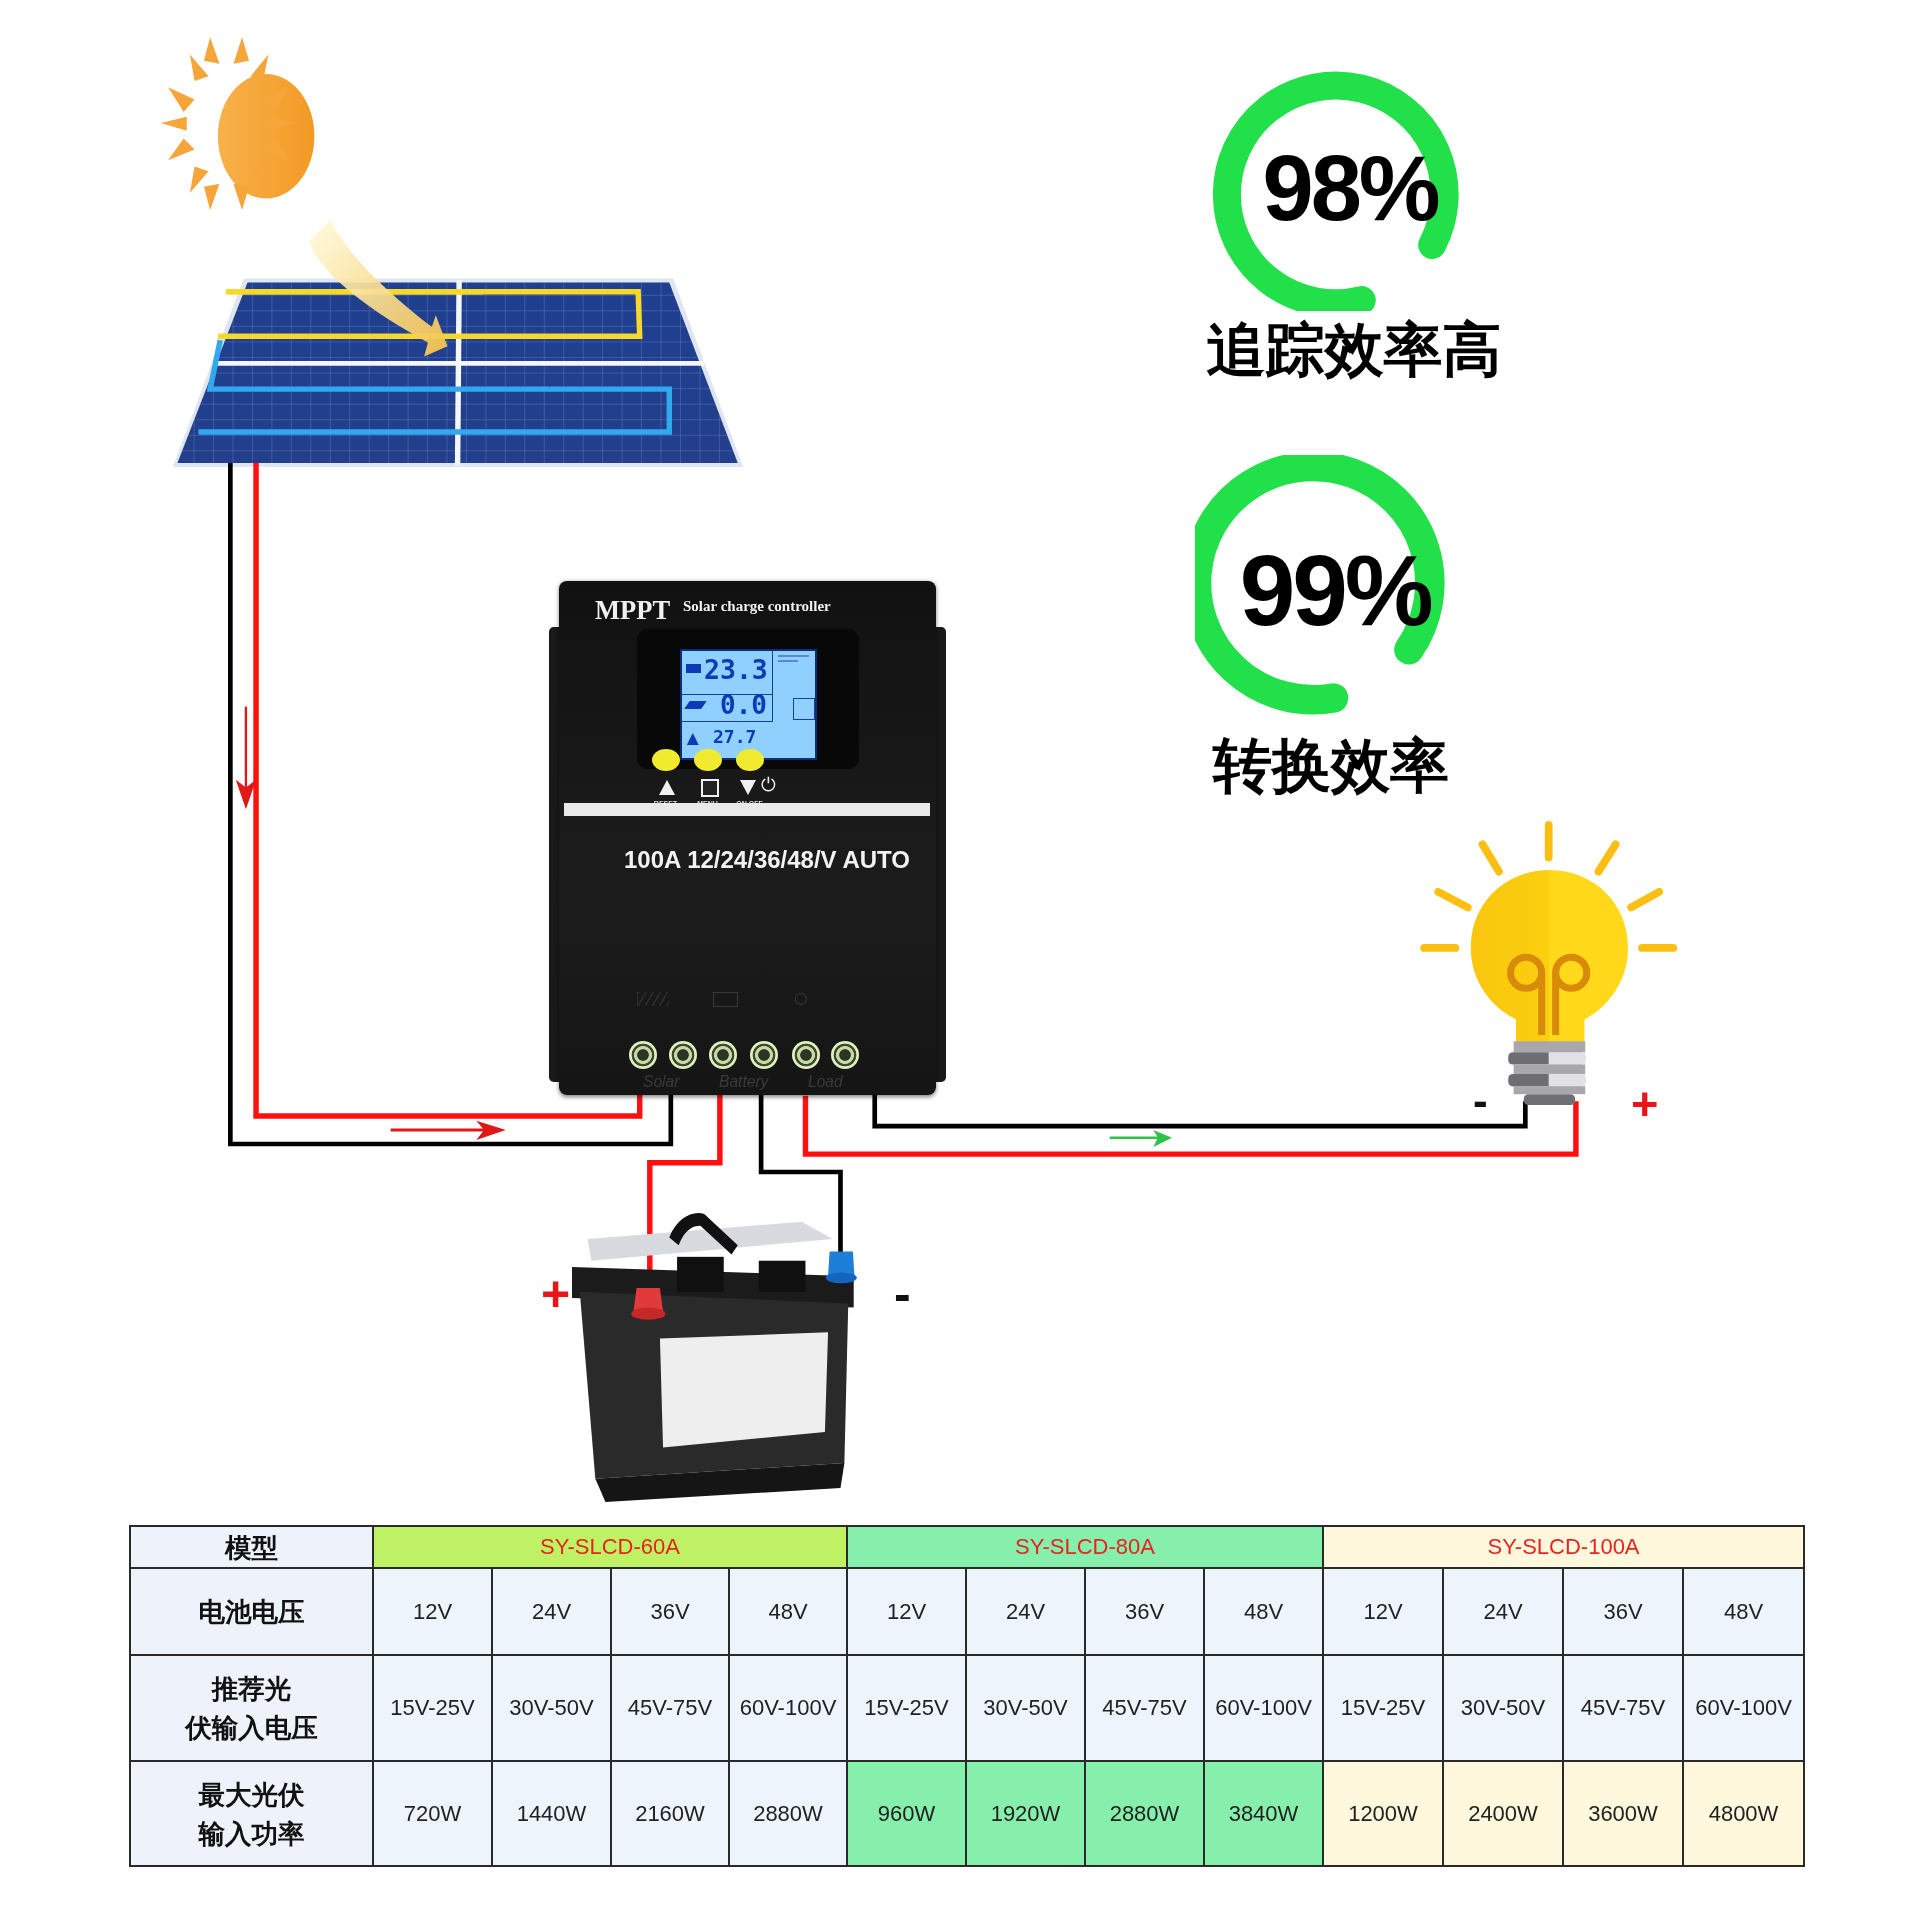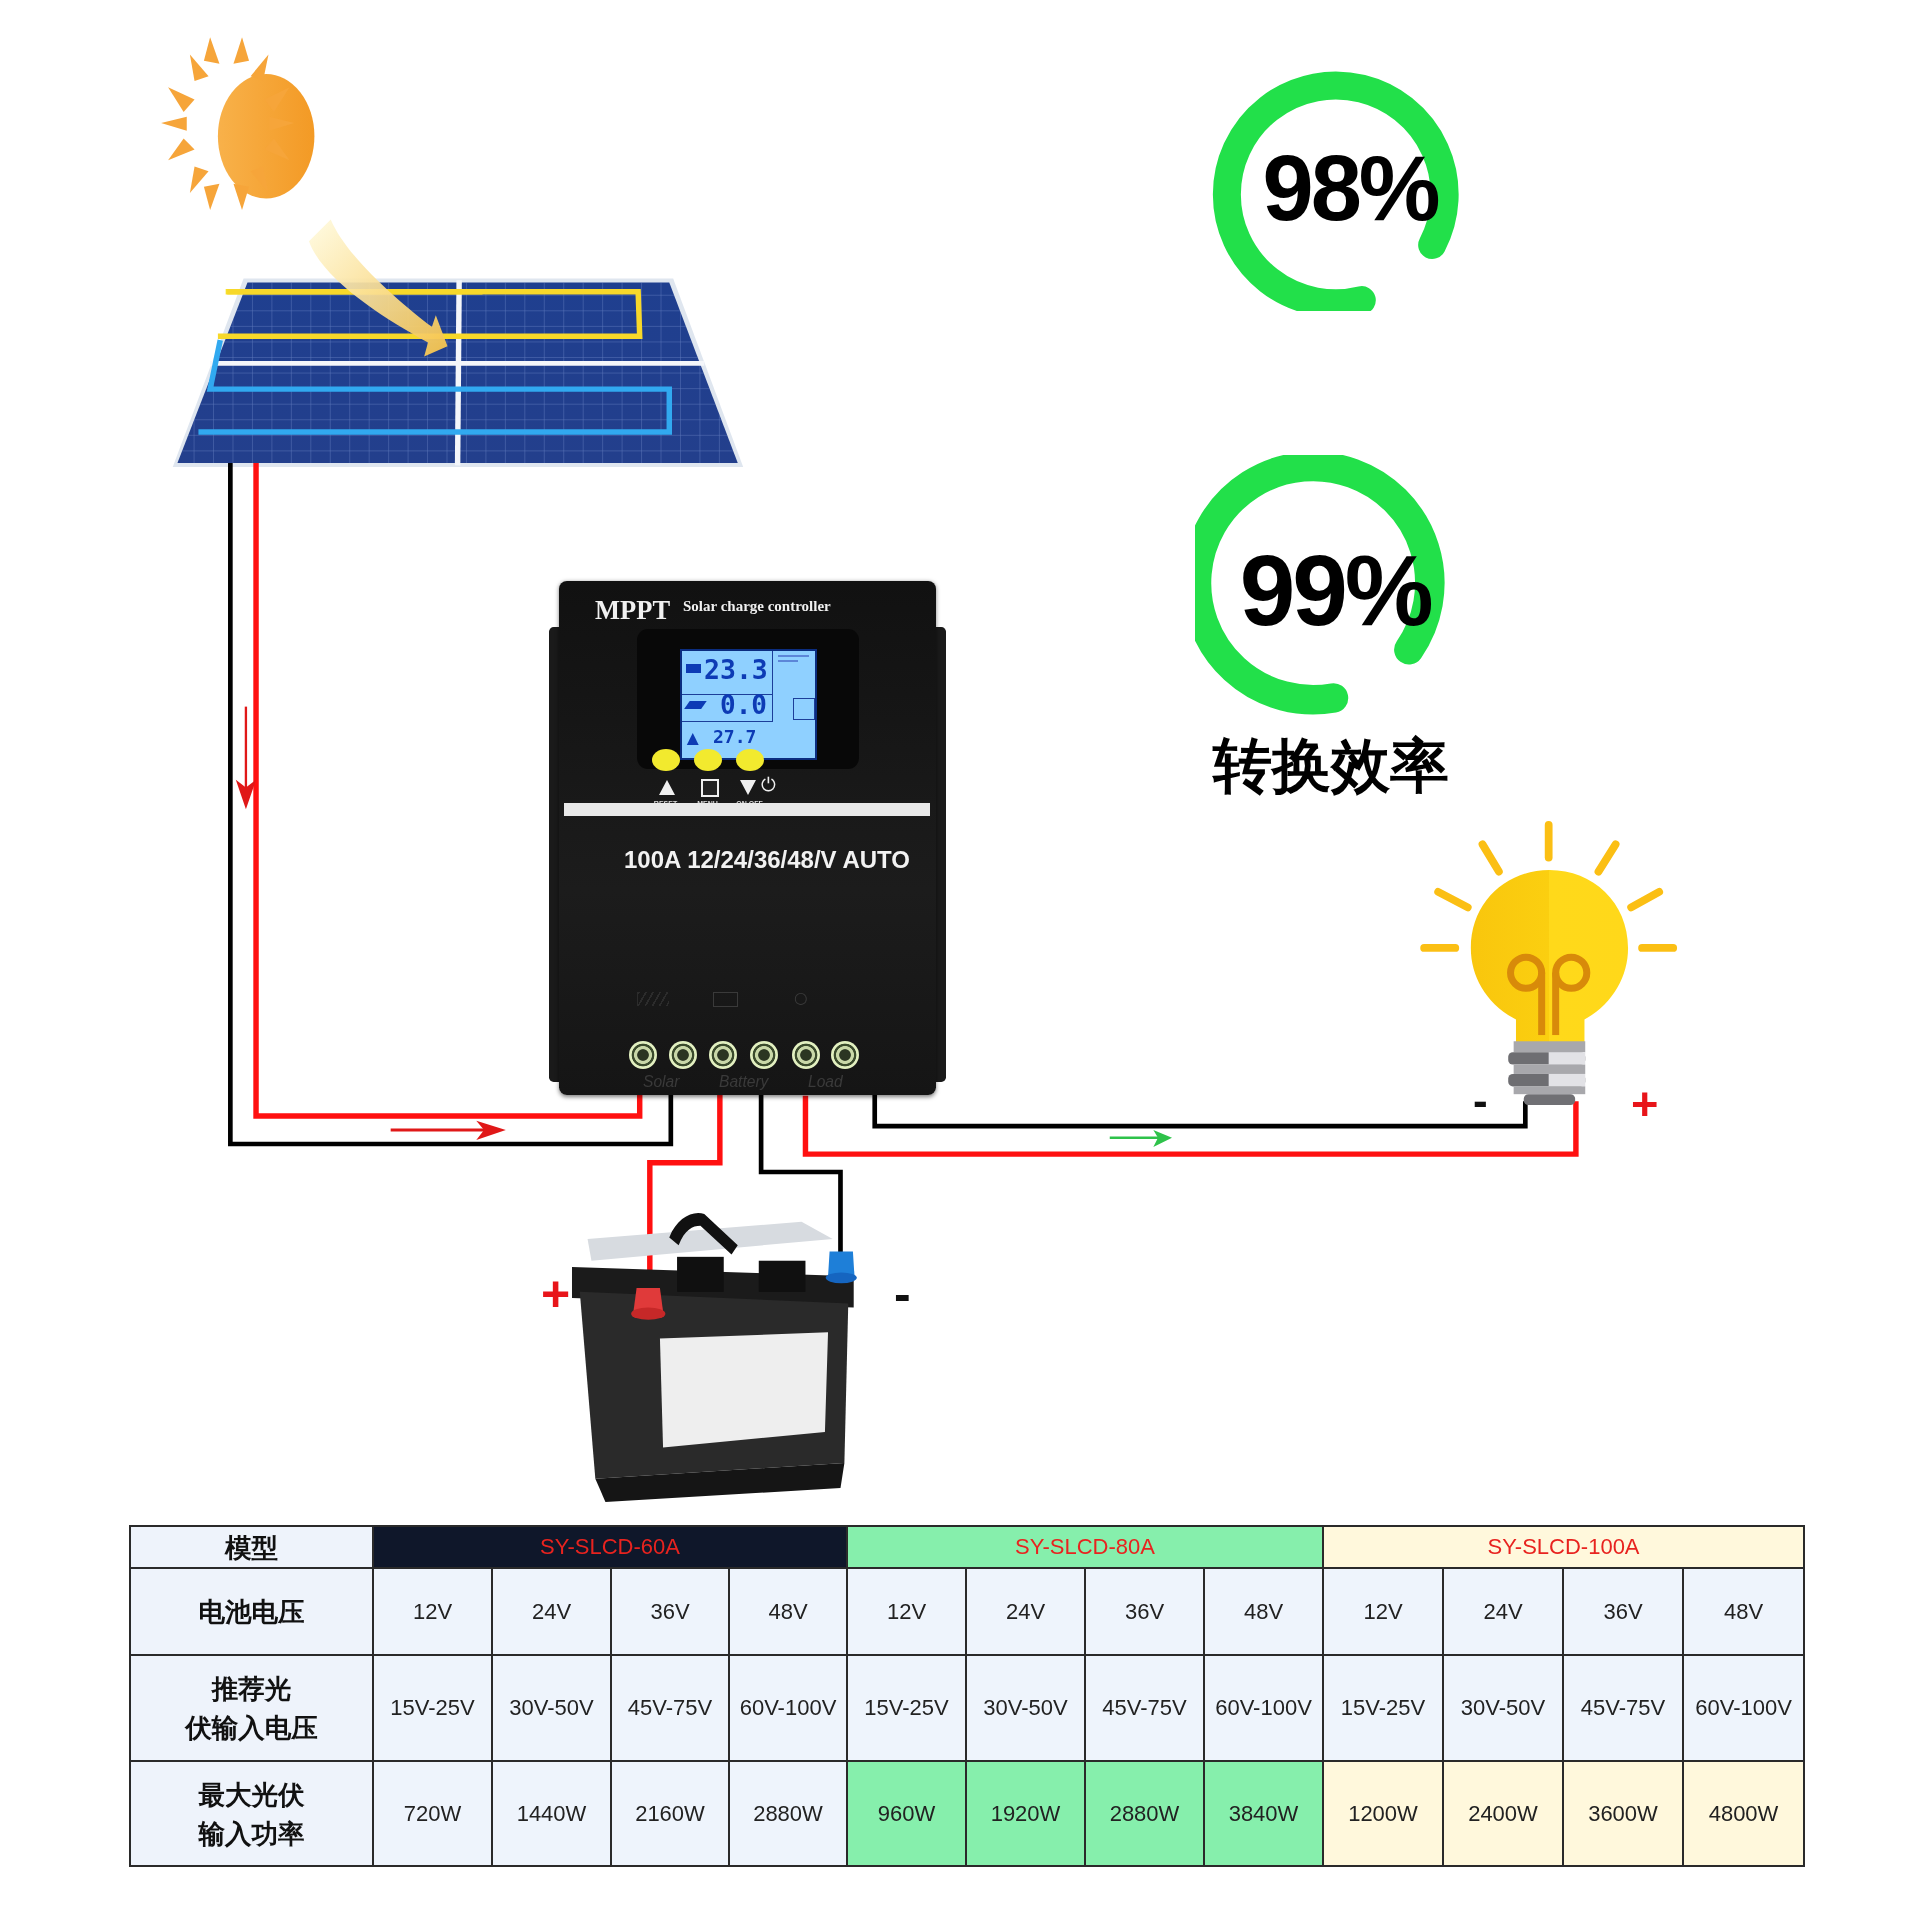--- a/index.html
+++ b/index.html
@@ -29,21 +29,21 @@
 
   
   table.spec { position:absolute; left:129px; top:1525px; width:1675px; border-collapse:collapse; table-layout:fixed; }
   table.spec td { border:2.3px solid #2a2a2a; text-align:center; vertical-align:middle; font-family:"Liberation Sans", sans-serif; color:#222; padding:0; }
   table.spec td.rowhead { font-family:"DejaVu Sans", sans-serif; font-weight:bold; font-size:26.5px; color:#111; background:#eef3fb; line-height:39px; }
   table.spec td.model { color:#e8231f; font-size:22px; }
   table.spec td.val { font-size:22px; }
   .bg-blue { background:#eef4fc; }
   .bg-yellow { background:#86efac; }
   .bg-yellow2 { background:#fff8dc; }
-  .bg-white { background:#0f172a; }
+  .bg-white { background:#bef264; }
 </style>
 </head>
 <body>
 
 <svg class="layer" width="1930" height="1930" viewBox="0 0 2480 2480">
 
   <g>
     <defs>
       <linearGradient id="sunG" x1="0" x2="1">
         <stop offset="0" stop-color="#f8b14a"></stop>
@@ -178,20 +178,21 @@
 <div class="abs" style="left:541px;top:1265px;color:#e8151a;font-size:50px;font-weight:bold;font-family:'Liberation Sans',sans-serif;">+</div>
 <div class="abs" style="left:894px;top:1265px;color:#111;font-size:50px;font-weight:bold;font-family:'Liberation Sans',sans-serif;">-</div>
 <div class="abs" style="left:1473px;top:1076px;color:#111;font-size:44px;font-weight:bold;font-family:'Liberation Sans',sans-serif;">-</div>
 <div class="abs" style="left:1631px;top:1076px;color:#e8151a;font-size:47px;font-weight:bold;font-family:'Liberation Sans',sans-serif;">+</div>
 
 <div class="abs" style="left:1206px;top:62px;width:280px;height:327px;">
   <svg width="280" height="249" viewBox="0 0 360 320" style="position:absolute;left:0;top:0;">
     <path d="M 200.3 306.1 A 140 140 0 1 1 290.8 235.2" fill="none" stroke="#22e04a" stroke-width="36" stroke-linecap="round"></path>
   </svg>
   <div class="pct" style="left:31px;top:74px;width:226px;font-size:92px;">98%</div>
+  <div class="cap" style="left:-15.6px;top:249px;width:327px;font-size:59px;">追踪效率高</div>
 </div>
 
 <div class="abs" style="left:1195px;top:455px;width:280px;height:350px;">
   <svg width="280" height="265" viewBox="0 0 360 340" style="position:absolute;left:0;top:0;">
     <path d="M 178 312 A 150 150 0 1 1 275 250" fill="none" stroke="#22e04a" stroke-width="38" stroke-linecap="round"></path>
   </svg>
   <div class="pct" style="left:11.7px;top:78px;width:257px;font-size:100px;">99%</div>
   <div class="cap" style="left:0px;top:272px;width:272px;font-size:59px;">转换效率</div>
 </div>
 

